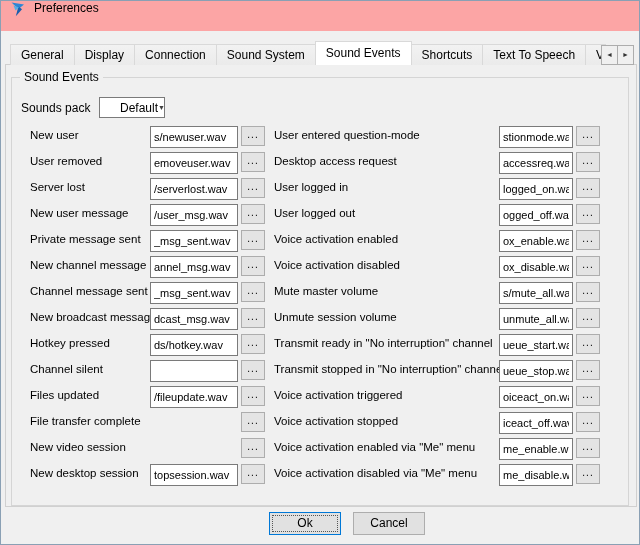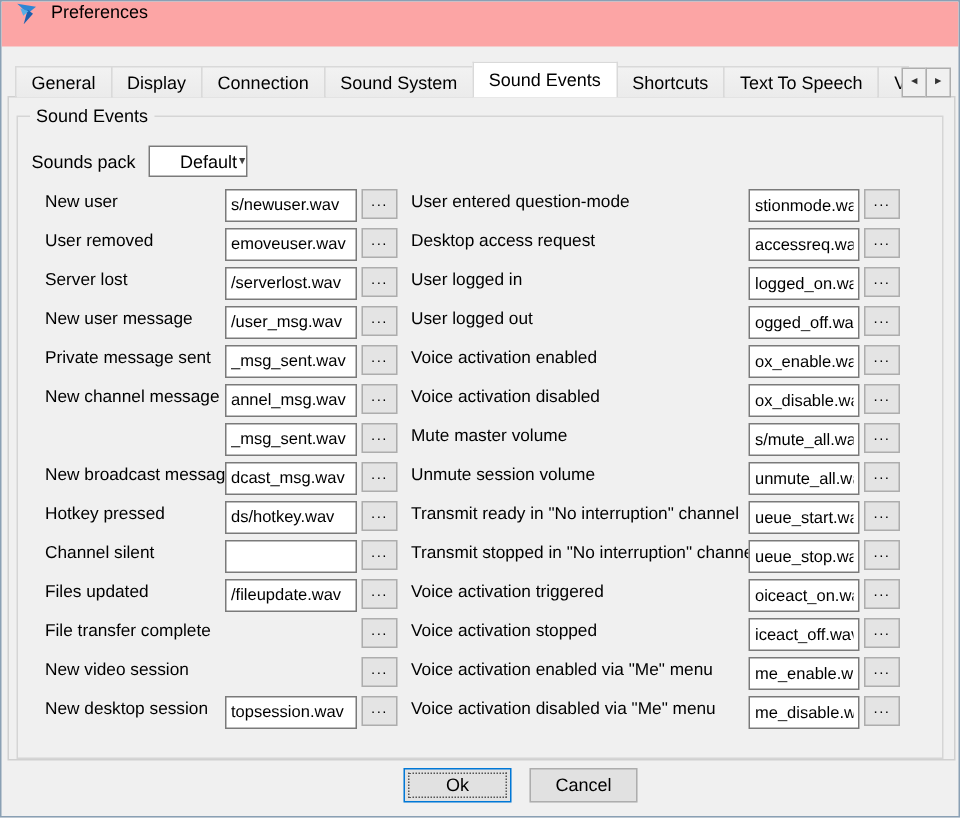--- a/index.html
+++ b/index.html
@@ -130,20 +130,21 @@
         <label>Private message sent</label>
         <input value="_msg_sent.wav" style="">
         <div class="browse">...</div>
       </div>
       <div class="row">
         <label>New channel message</label>
         <input value="annel_msg.wav" style="">
         <div class="browse">...</div>
       </div>
       <div class="row">
+        <label>Channel message sent</label>
         <input value="_msg_sent.wav" style="">
         <div class="browse">...</div>
       </div>
       <div class="row">
         <label>New broadcast message</label>
         <input value="dcast_msg.wav" style="">
         <div class="browse">...</div>
       </div>
       <div class="row">
         <label>Hotkey pressed</label>

